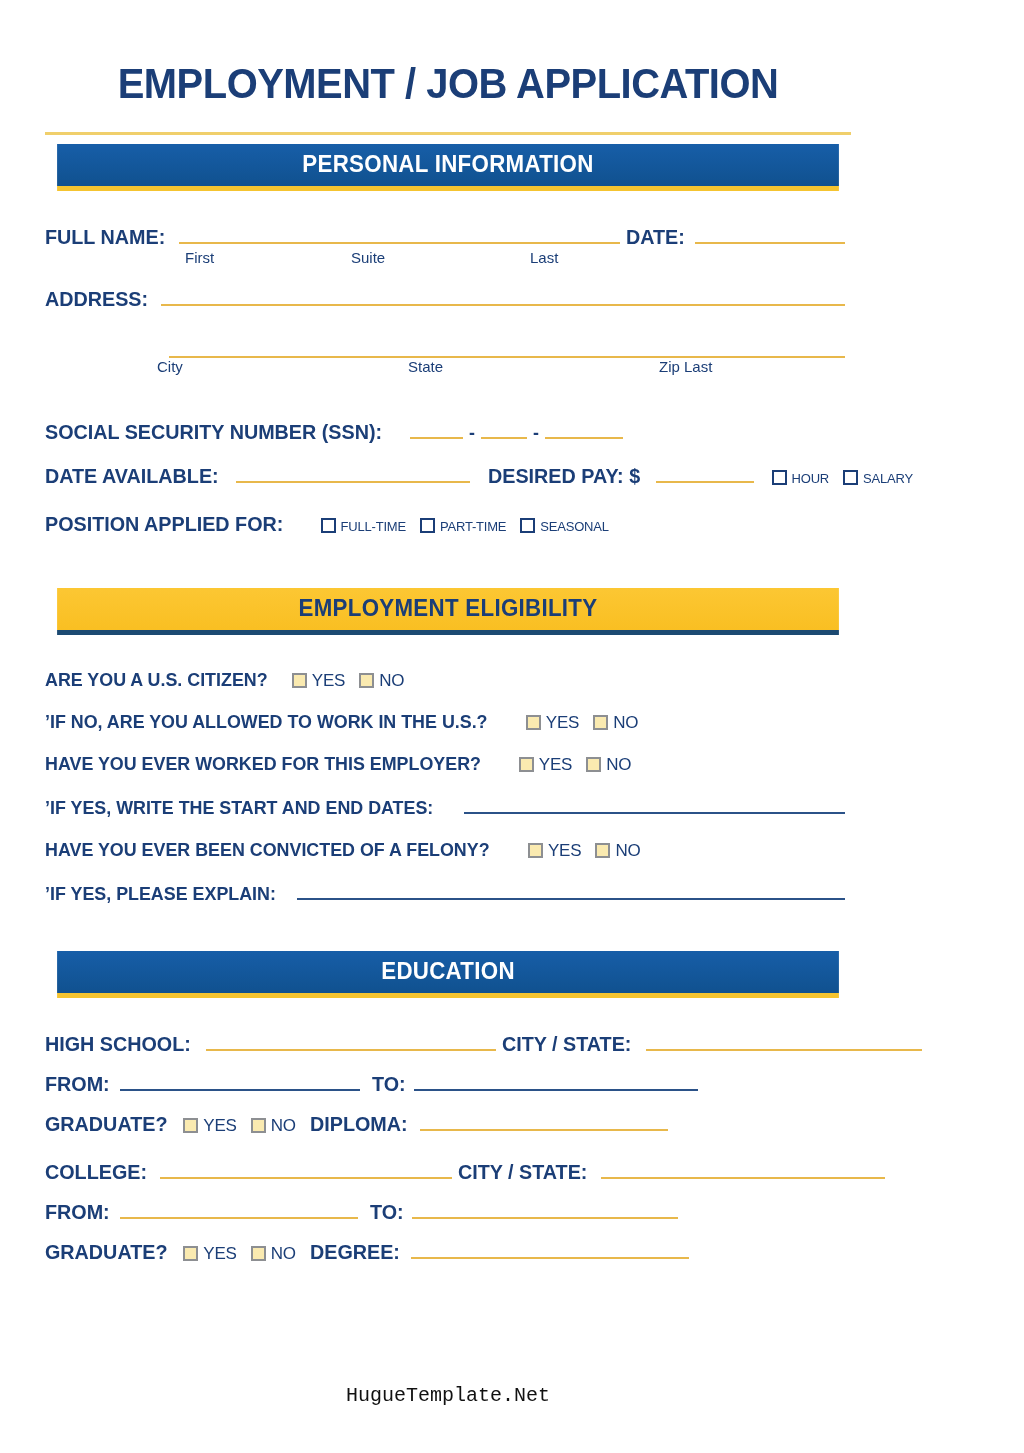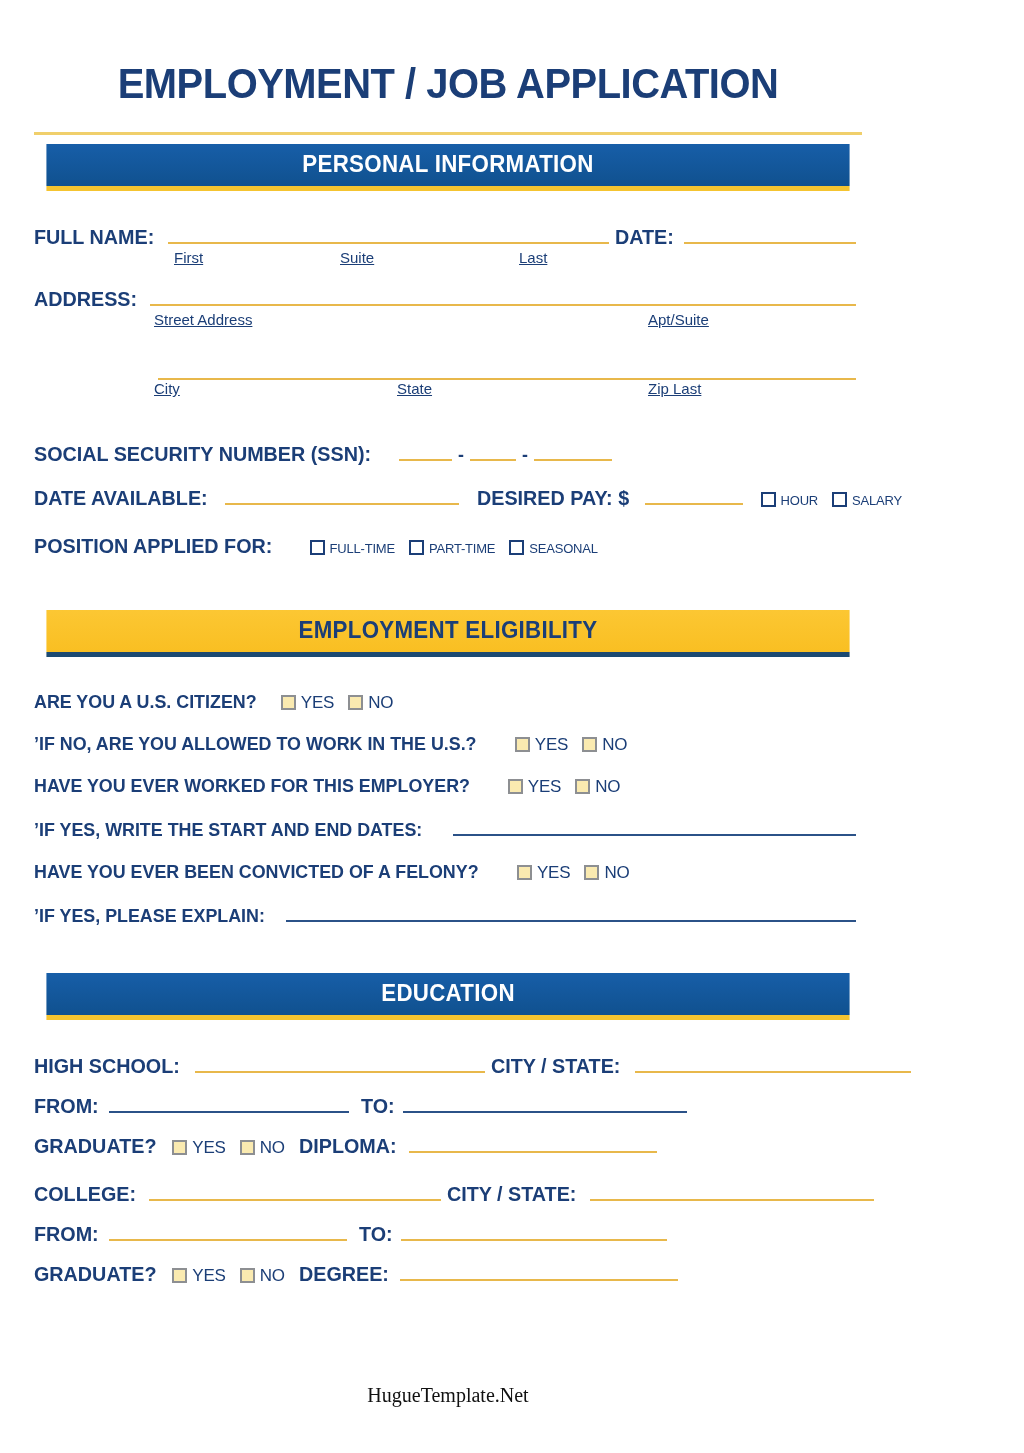--- a/index.html
+++ b/index.html
@@ -14,21 +14,21 @@
     font-family: "Liberation Sans", sans-serif;
     color: #1b3e77;
     position: relative;
     overflow: hidden;
   }
 
   .page {
     width: 896px;
     height: 1453px;
     box-sizing: border-box;
-    padding: 0 34px;
+    padding: 0 45px;
     position: relative;
   }
 
   
   .doc-title {
     text-align: center;
     font-size: 42px;
     font-weight: bold;
     letter-spacing: -0.5px;
     color: #1b3e77;
@@ -95,21 +95,20 @@
   .caption-row {
     position: relative;
     height: 22px;
     font-size: 15px;
     color: #1b3e77;
     font-weight: normal;
   }
   .caption-row span {
     position: absolute;
     top: 0;
-    text-decoration: underline;
   }
 
   
   .cb {
     display: inline-block;
     width: 15px;
     height: 15px;
     box-sizing: border-box;
     vertical-align: -2px;
     margin-right: 5px;
@@ -132,21 +131,21 @@
   .opt.small { font-size: 17px; }
 
   .footer {
     position: absolute;
     left: 0;
     right: 0;
     bottom: 46px;
     text-align: center;
     font-size: 20px;
     color: #111111;
-    font-family: Liberation Serif, serif;
+    font-family: Liberation Mono, monospace;
   }
 
   .sp-16 { height: 16px; }
   .sp-20 { height: 20px; }
   .sp-24 { height: 24px; }
   .sp-28 { height: 28px; }
   .sp-34 { height: 34px; }
 </style>
 </head>
 <body>
@@ -171,33 +170,29 @@
     <span style="left:306px">Suite</span>
     <span style="left:485px">Last</span>
   </div>
 
   <div class="sp-16"></div>
 
   <div class="row">
     <span class="lbl">ADDRESS:</span>
     <span class="line grow"></span>
   </div>
-  <div class="caption-row">
-    <span style="left:120px">Street Address</span>
-    <span style="left:614px">Apt/Suite</span>
-  </div>
 
   <div class="sp-28"></div>
 
   <div class="row">
     <span style="width:118px;flex:0 0 auto"></span>
     <span class="line grow"></span>
   </div>
   <div class="caption-row">
-    <span style="left:120px">City</span>
+    <span style="left:112px">City</span>
     <span style="left:363px">State</span>
     <span style="left:614px">Zip Last</span>
   </div>
 
   <div class="sp-20"></div>
 
 
   <div class="sp-20"></div>
 
   <div class="row">

